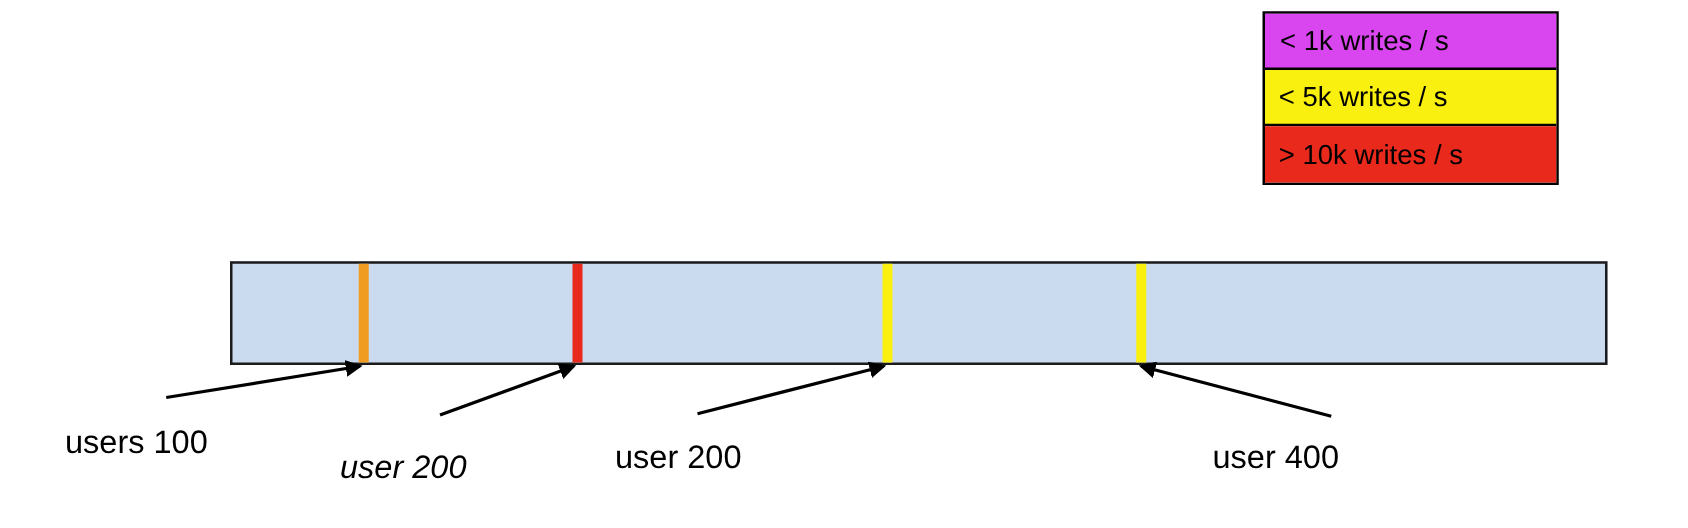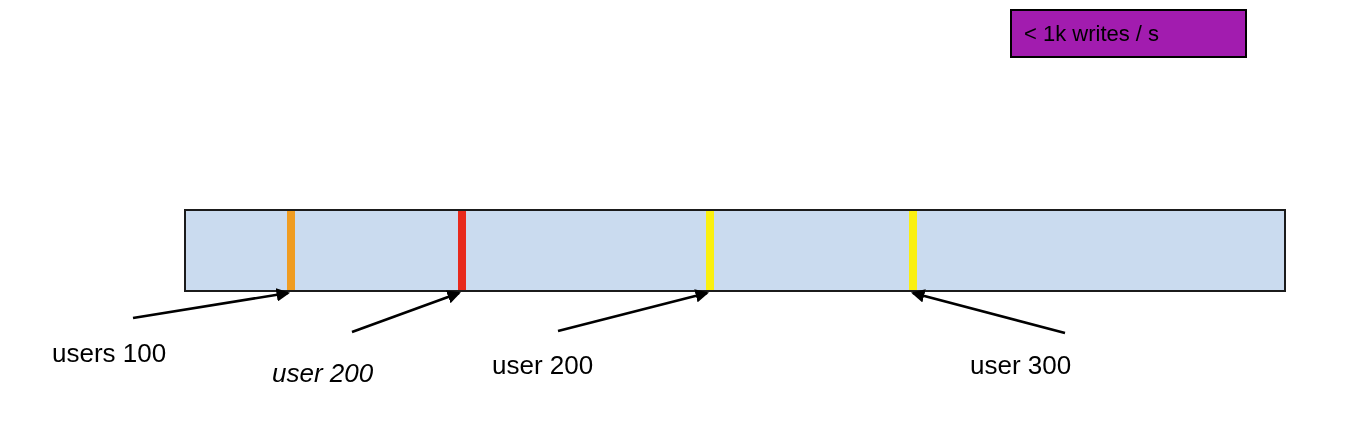--- a/index.html
+++ b/index.html
@@ -86,22 +86,28 @@
     line-height: 1;
     white-space: nowrap;
   }
 </style>
 </head>
 <body>
 
 <div id="stage">
 
   <div id="legend">
-      <div class="legend-row" style="background: #a21caf; padding-left: 12px;">
+      <div class="legend-row" style="background: #d946ef; padding-left: 12px;">
         <span>&lt; 1k writes / s</span>
+      </div>
+      <div class="legend-row" style="background: rgb(250, 240, 16);">
+        <span>&lt; 5k writes / s</span>
+      </div>
+      <div class="legend-row" style="background: rgb(232, 41, 28);">
+        <span>&gt; 10k writes / s</span>
       </div>
     </div>
 
 
   <div id="bar">
       <div class="stripe" style="left: 101px; background: rgb(239, 156, 33);"></div>
       <div class="stripe" style="left: 272px; background: rgb(232, 41, 28);"></div>
       <div class="stripe" style="left: 520px; background: rgb(250, 240, 16);"></div>
       <div class="stripe" style="left: 723px; background: rgb(250, 240, 16);"></div>
     </div>
@@ -117,16 +123,16 @@
         <line x1="352" y1="332" x2="459" y2="293" stroke="#000000" stroke-width="2.6" marker-end="url(#arrowhead)"></line>
         <line x1="558" y1="331" x2="707" y2="293" stroke="#000000" stroke-width="2.6" marker-end="url(#arrowhead)"></line>
         <line x1="1065" y1="333" x2="913" y2="293" stroke="#000000" stroke-width="2.6" marker-end="url(#arrowhead)"></line>
       </g>
   </svg>
 
   <div id="label-layer">
       <div class="user-label" style="left: 52px; top: 340px;">users 100</div>
       <div class="user-label" style="left: 272px; top: 360px; font-style: italic;">user 200</div>
       <div class="user-label" style="left: 492px; top: 352px;">user 200</div>
-      <div class="user-label" style="left: 970px; top: 352px;">user 300</div>
+      <div class="user-label" style="left: 970px; top: 352px;">user 400</div>
     </div>
 
 </div>
 
 </body></html>

